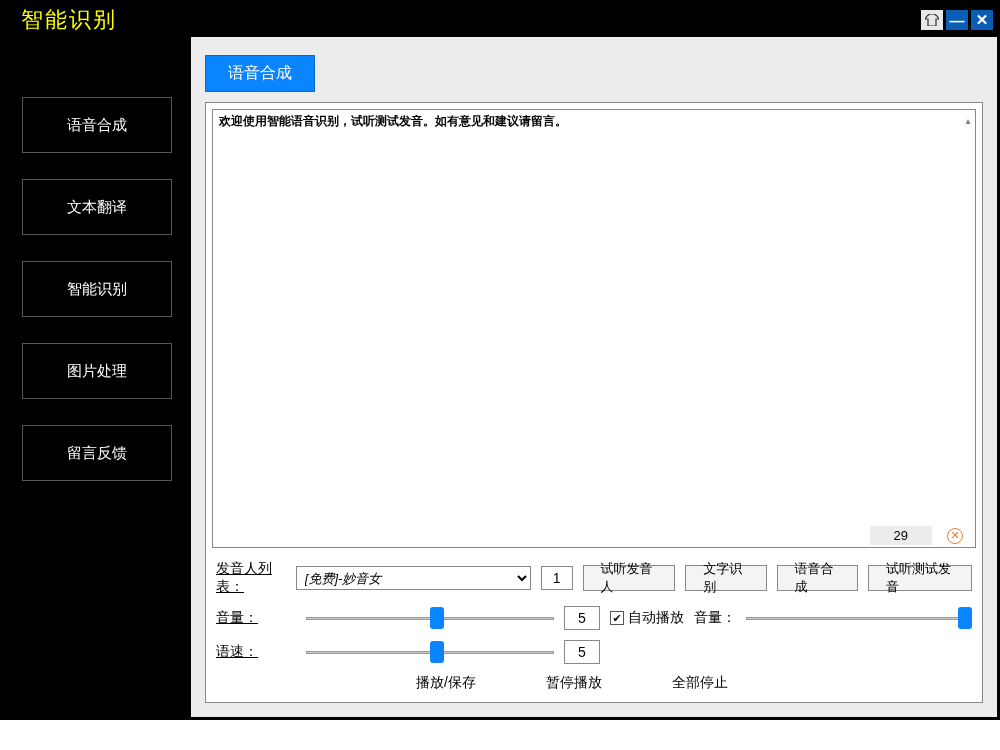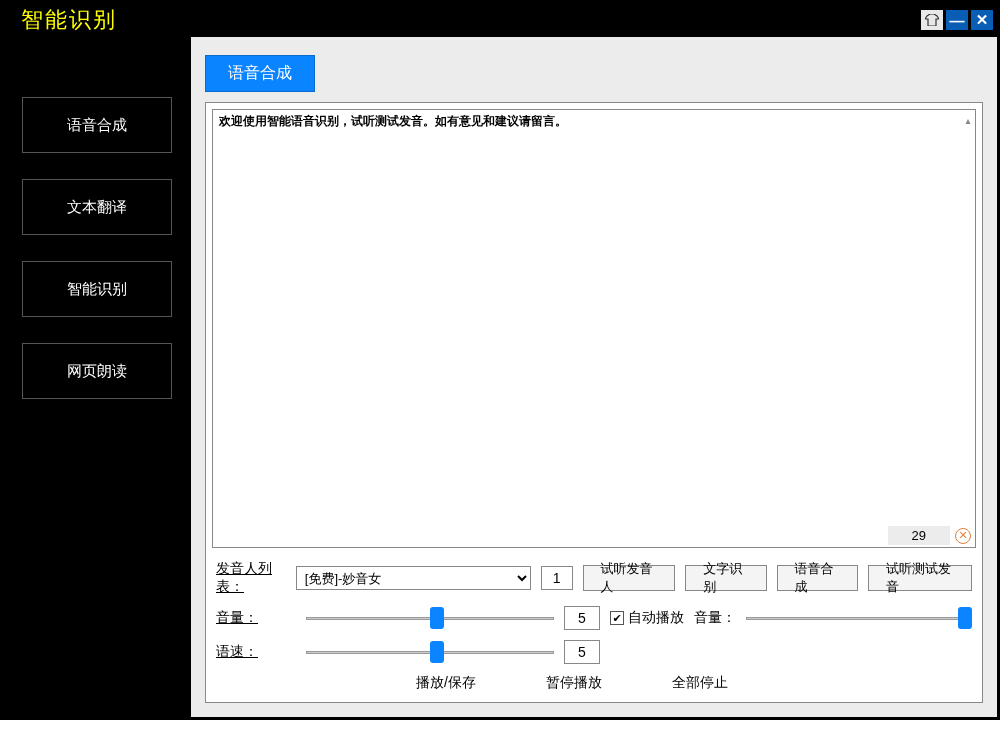--- a/index.html
+++ b/index.html
@@ -105,25 +105,25 @@
 }
 .text-content {
   font-size: 12px;
   padding: 4px 6px;
   color: #000;
   line-height: 1.3;
   font-weight: bold;
 }
 .counter-bar {
   position: absolute;
-  right: 4px;
+  right: 12px;
   bottom: 2px;
   display: flex;
   align-items: center;
-  gap: 5px;
+  gap: 15px;
 }
 .counter {
   background: #ececec;
   font-size: 13px;
   padding: 2px 24px;
 }
 .clear-icon {
   width: 16px; height: 16px;
   border: 1.5px solid #e08040;
   border-radius: 50%;
@@ -145,20 +145,21 @@
   font-size: 14px;
 }
 .row { display: flex; align-items: center; gap: 10px; margin-bottom: 10px; }
 .row .label { width: 80px; text-decoration: underline; }
 .select {
   width: 268px; height: 24px;
   border: 1px solid #888;
   background: #fff;
   font-size: 13px;
   padding: 0 4px;
+  font-style: italic;
 }
 .numbox {
   width: 36px; height: 24px;
   border: 1px solid #888;
   text-align: center;
   display:flex; align-items:center; justify-content:center;
   background:#fff;
 }
 .btn {
   height: 26px;
@@ -198,21 +199,22 @@
       <div class="ctrl">—</div>
       <div class="ctrl">✕</div>
     </div>
   </div>
 
   <div class="body-area">
     <div class="sidebar">
       <div class="side-btn">语音合成</div>
       <div class="side-btn">文本翻译</div>
       <div class="side-btn">智能识别</div>
-      <div class="side-btn">网页朗读</div>
+      <div class="side-btn">图片处理</div>
+      <div class="side-btn">留言反馈</div>
     </div>
 
     <div class="main">
       <div class="tab-row">
         <div class="tab">语音合成</div>
       </div>
 
       <div class="panel">
         <div class="textarea-wrap">
           <div class="scrollbar-track">▴</div>

